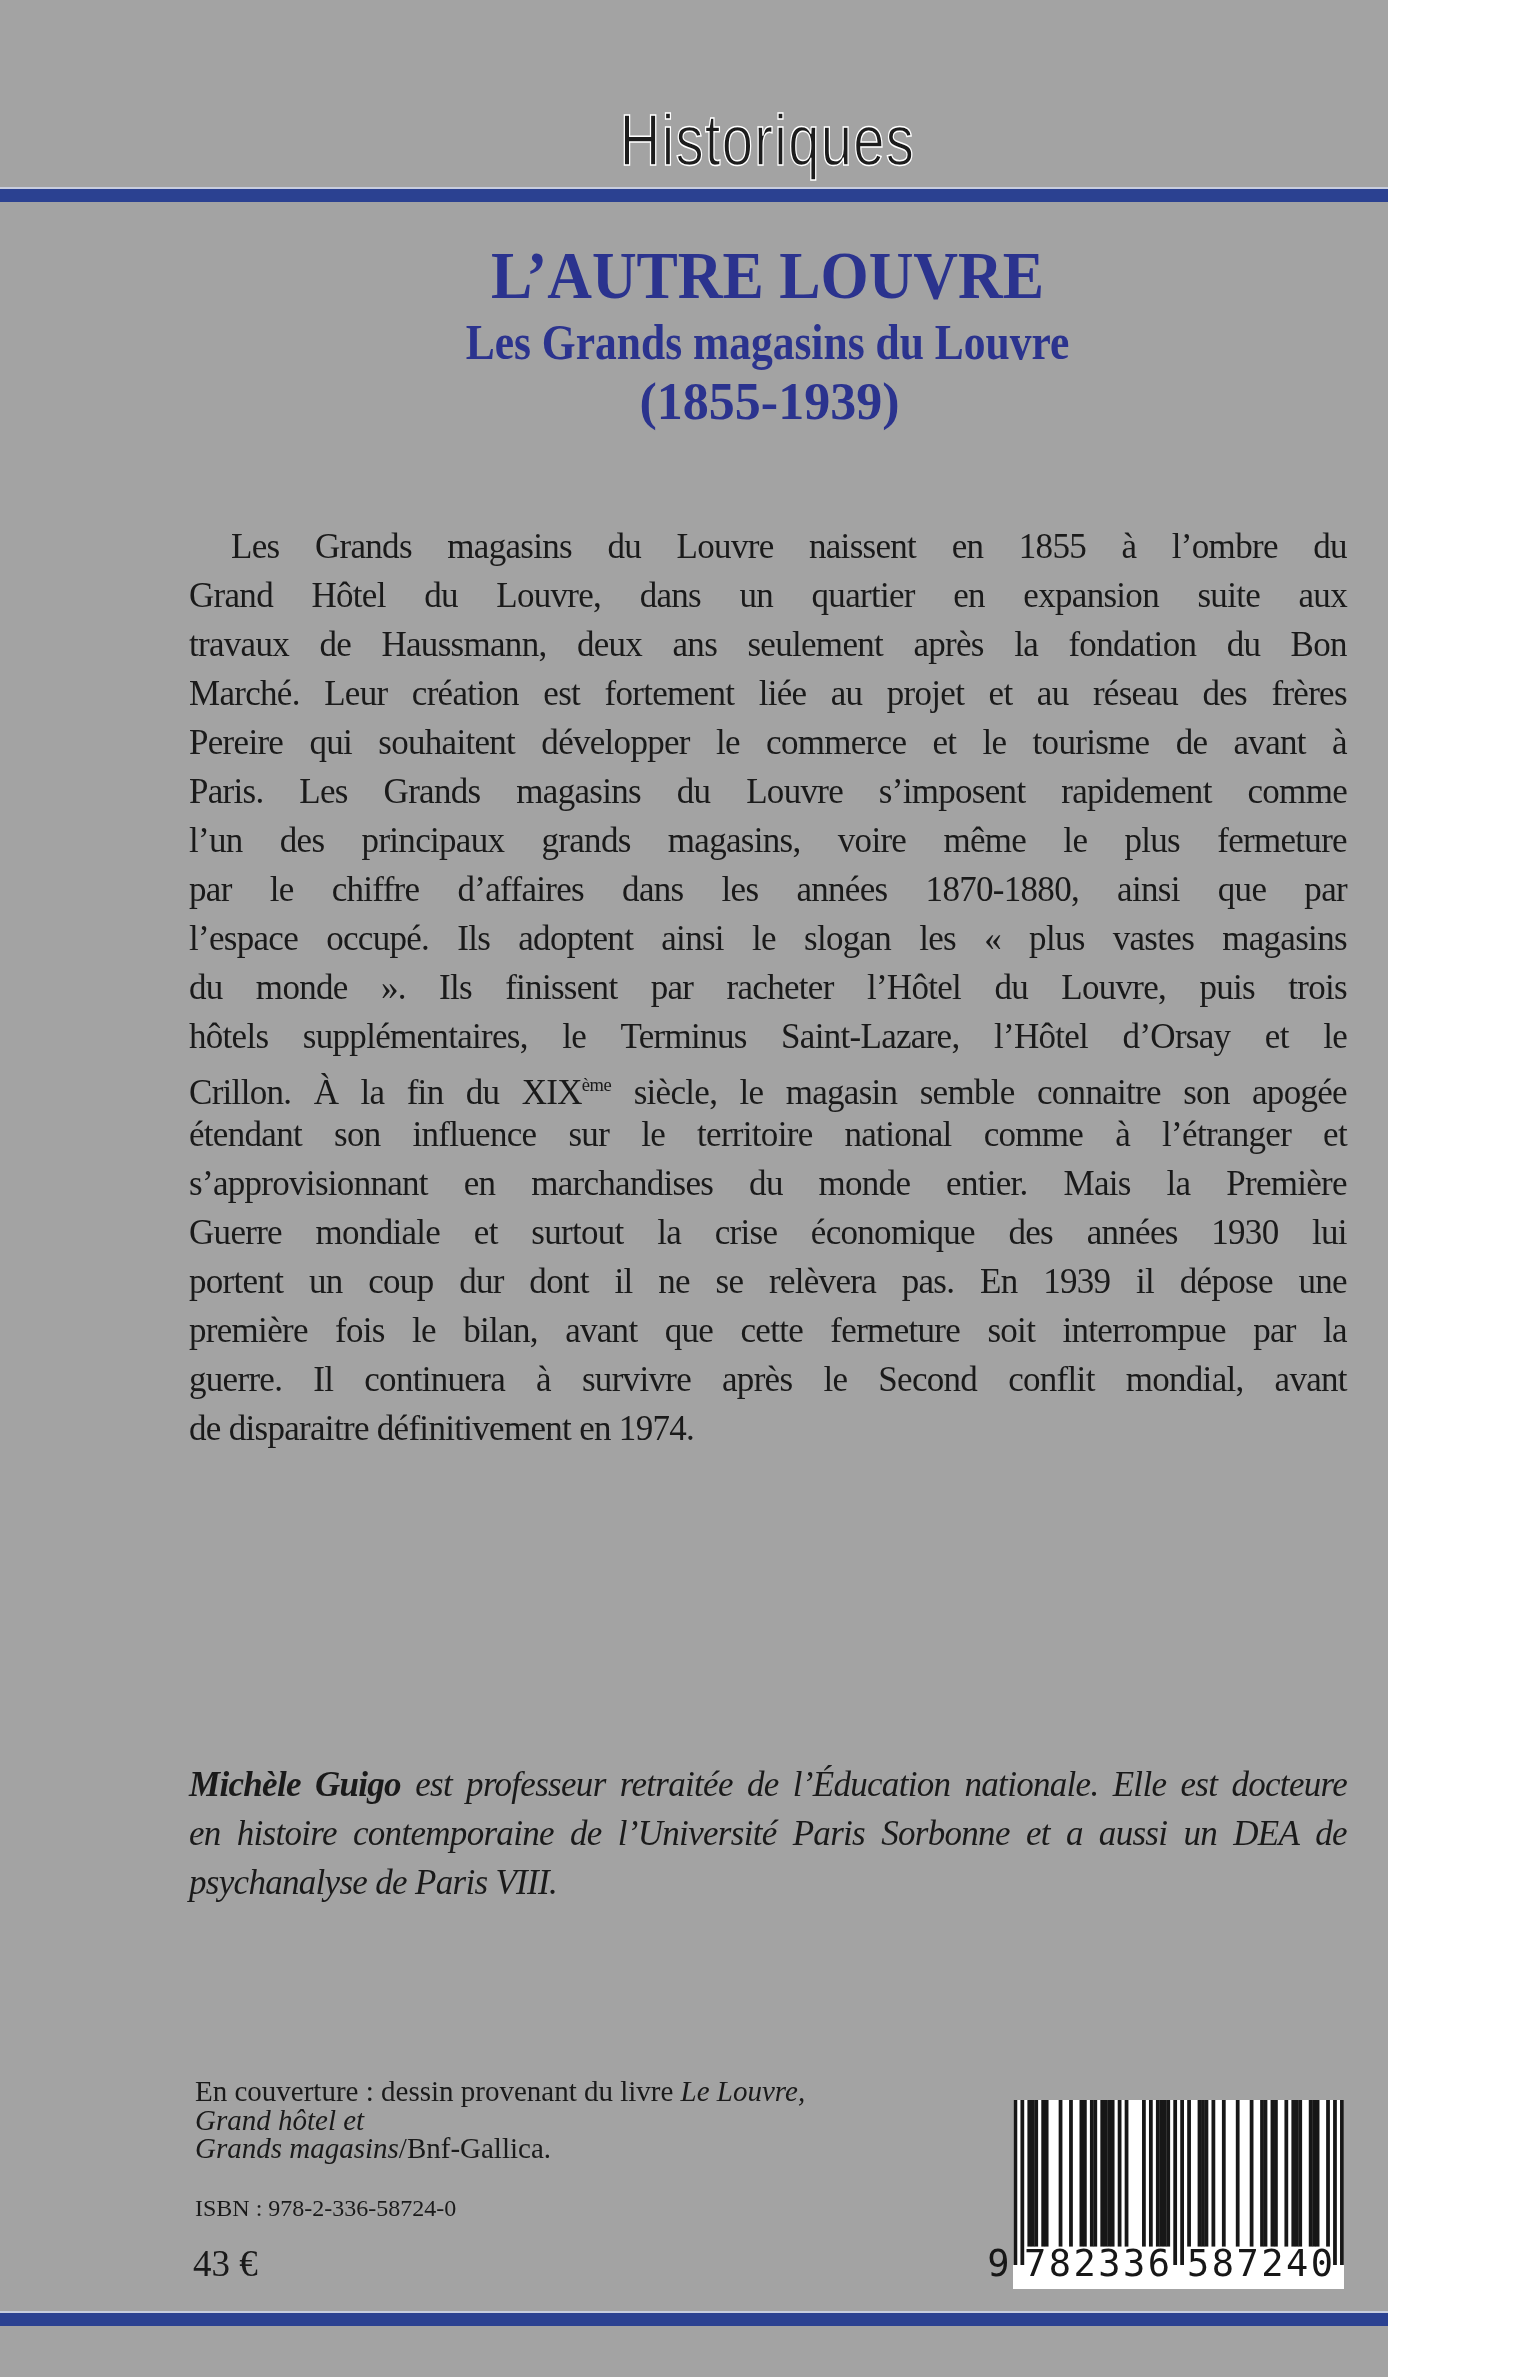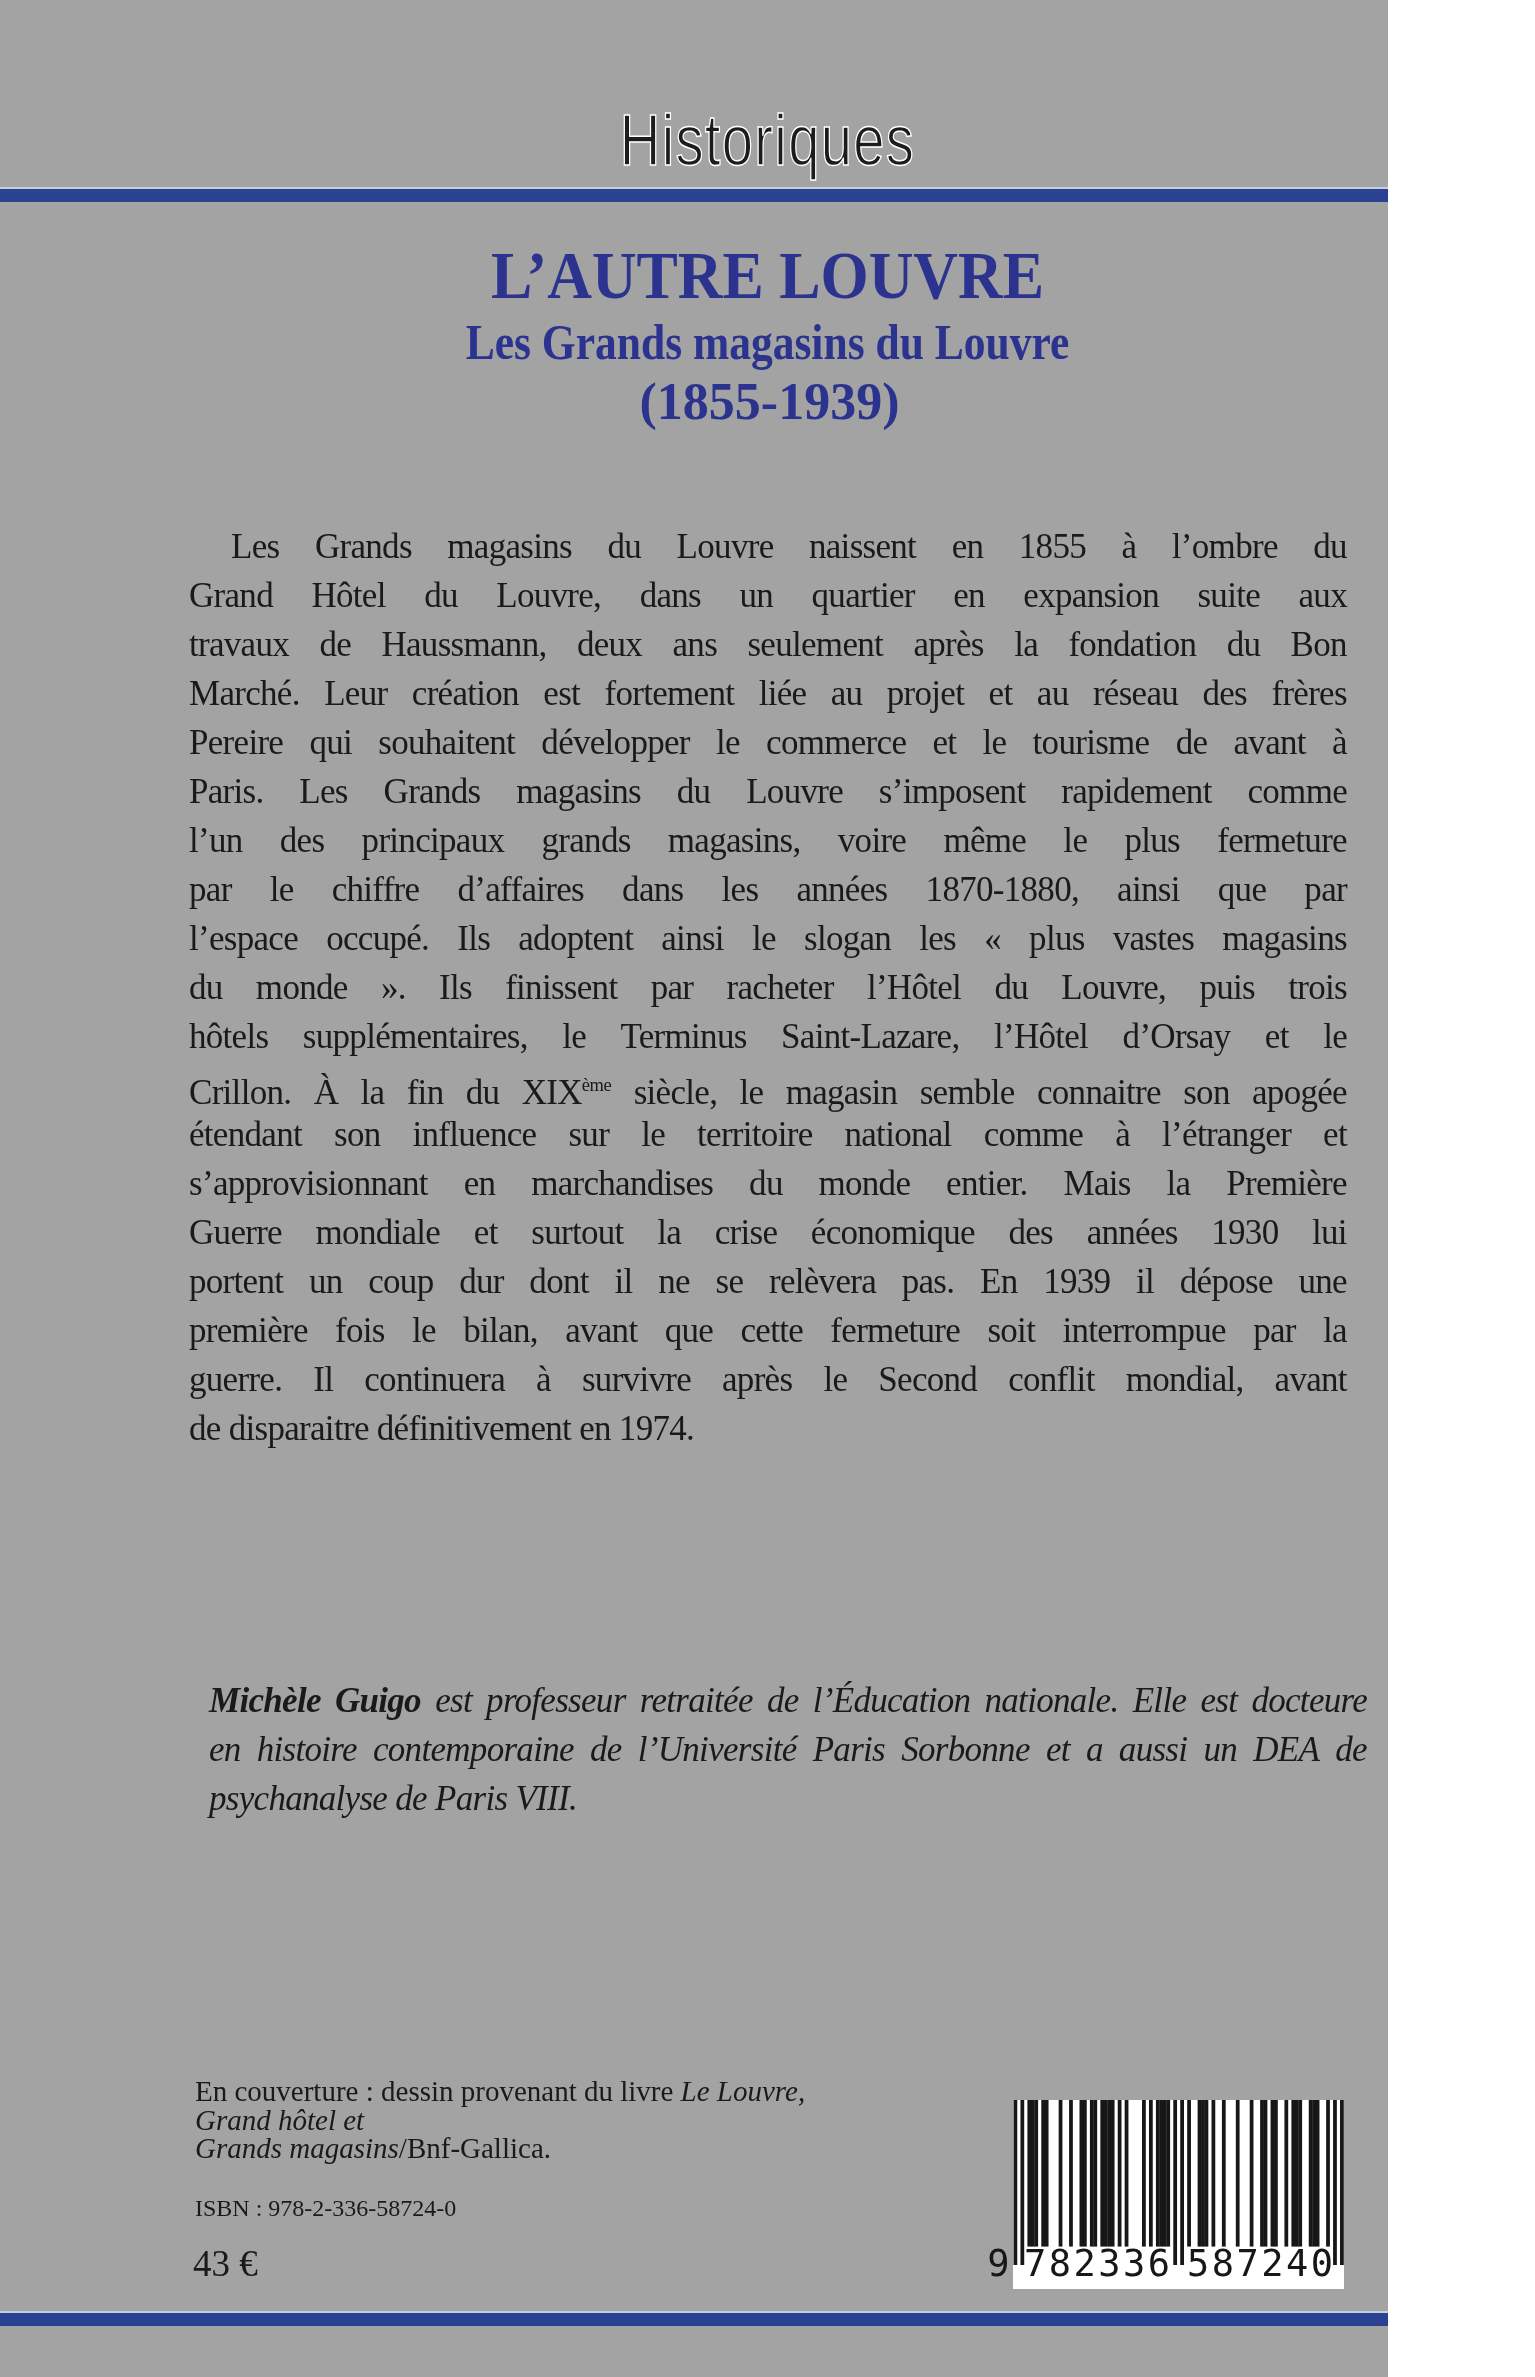--- a/index.html
+++ b/index.html
@@ -35,21 +35,21 @@
   .years {
     position:absolute; top:374px; left:0; width:1535px; margin:2px; text-align:center;
     font-size:52px; font-weight:bold; color:#2b338e; line-height:1; white-space:nowrap;
   }
   
   .textblock {
     position:absolute; left:189px; width:1158px;
     font-size:35px; line-height:49px; letter-spacing:-0.7px; color:#1a1a1a;
   }
   .synopsis { top:522px; }
-  .bio { top:1676px; font-style:italic;margin-left:20px; }
+  .bio { top:1760px; font-style:italic; }
   .tline { height:49px; white-space:nowrap; }
   .tline.just { display:flex; justify-content:space-between; align-items:baseline; }
   .tline.indent { padding-left:42px; }
   .tline .b { font-weight:bold; }
   .tline sup { font-size:18.5px; vertical-align:13.4px; letter-spacing:-0.4px; }
   
   .covernote {
     position:absolute; left:195px; top:2077px; width:638px;
     font-size:29px; line-height:28.5px; color:#1a1a1a;
   }

